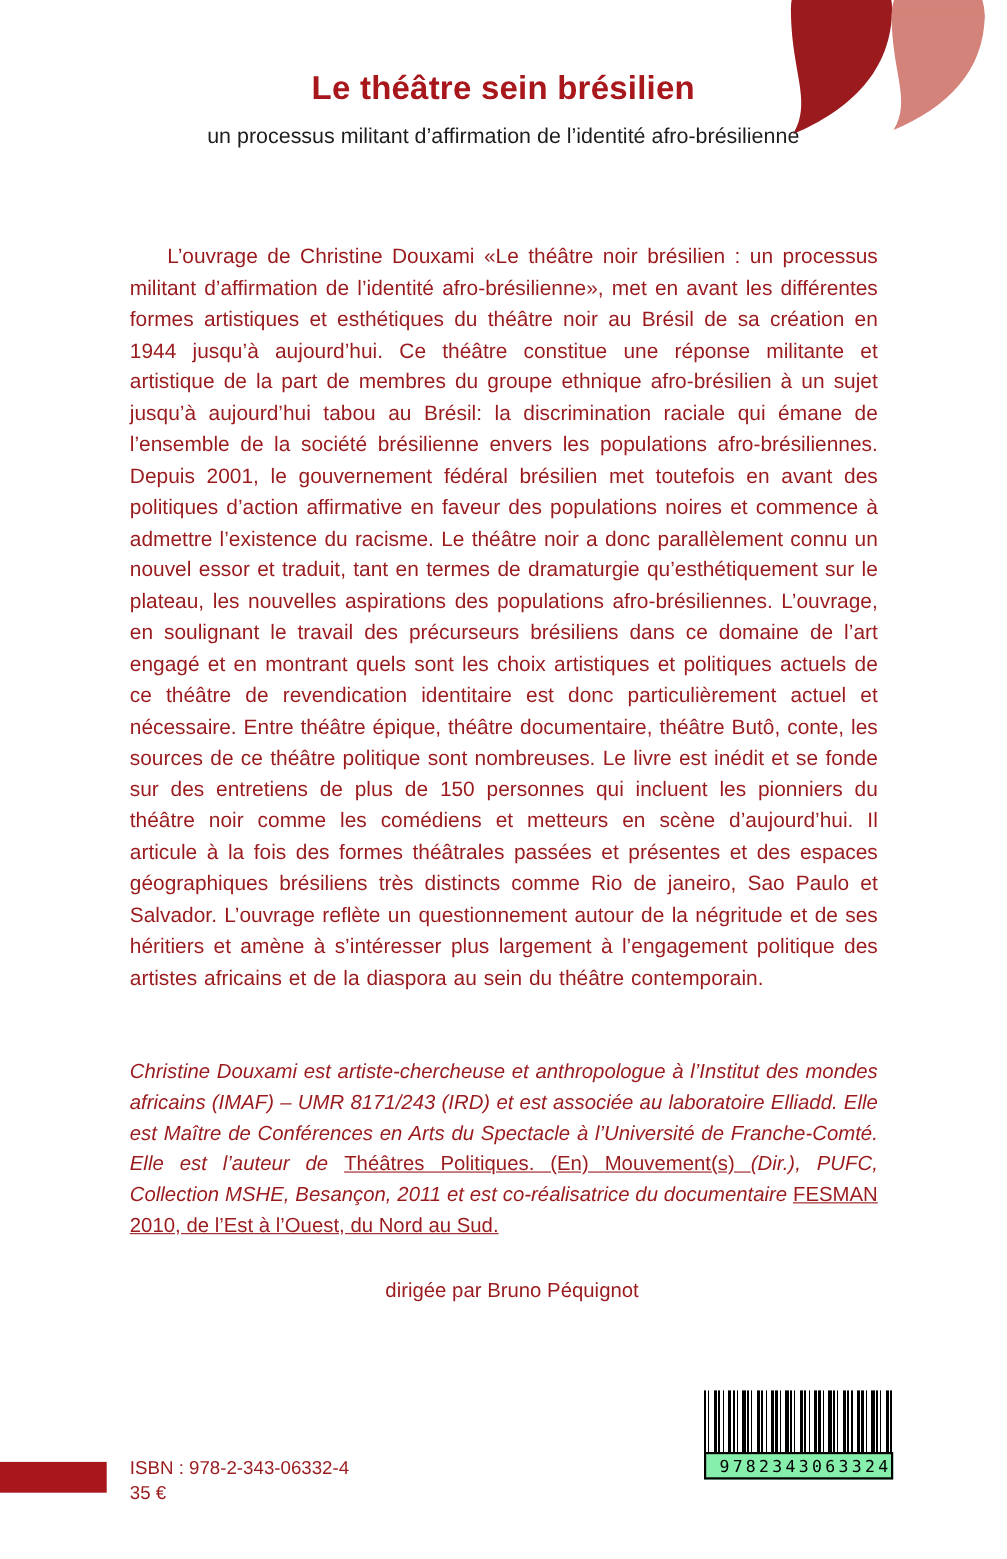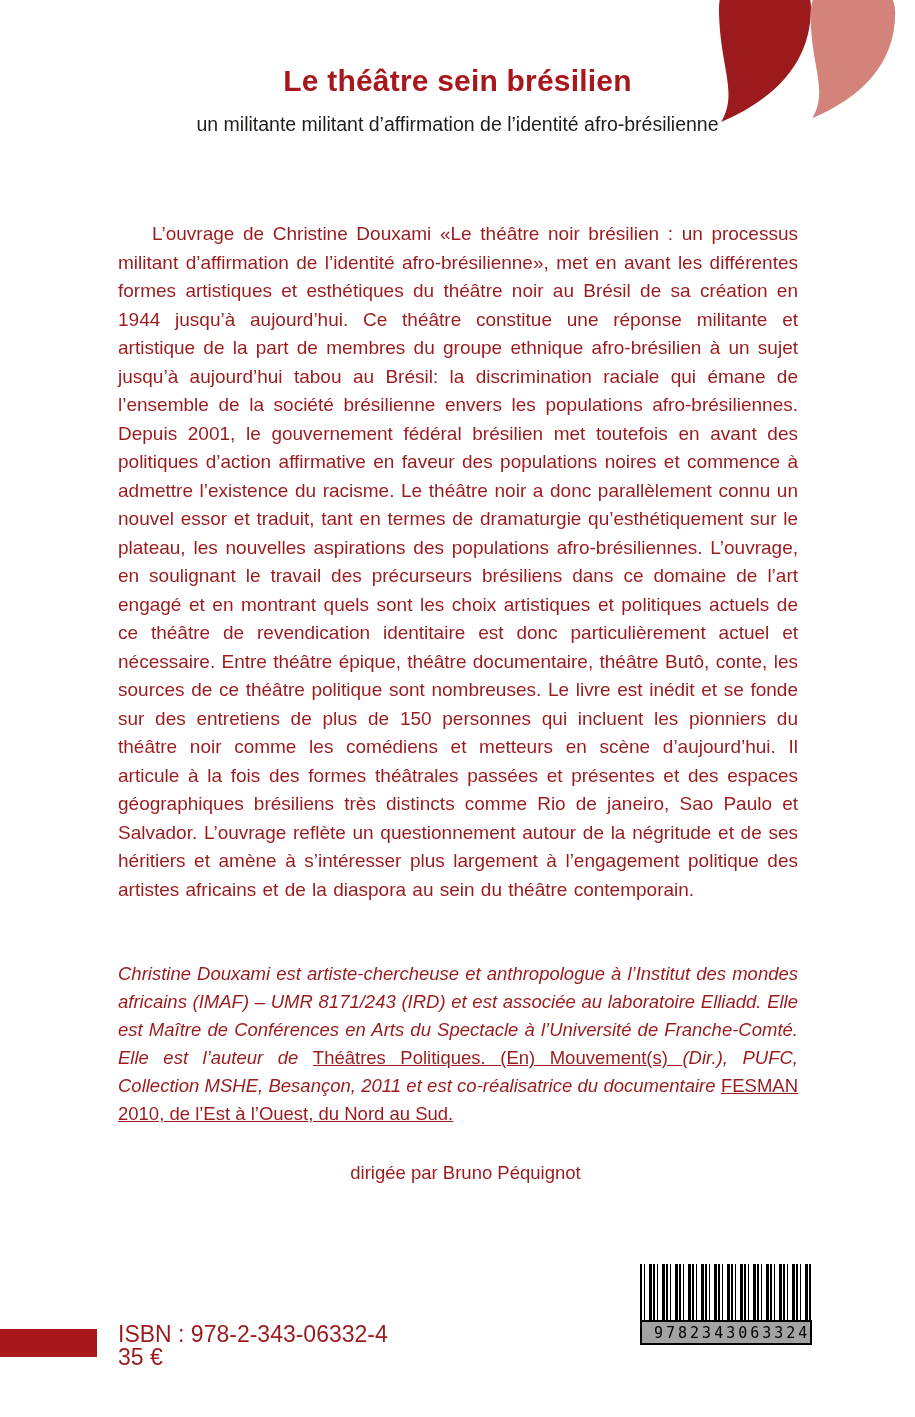--- a/index.html
+++ b/index.html
@@ -100,21 +100,21 @@
     left: 0;
     top: 1329px;
     width: 97px;
     height: 28px;
     background: var(--accent, #a8171c);
   }
   .isbn-block {
     position: absolute;
     left: 118px;
     top: 1323px;
-    font-size: 23px;
+    font-size: 17px;
     line-height: 23px;
     color: var(--body_text, #9a1b1e);
   }
   .barcode {
     position: absolute;
     left: 640px;
     top: 1264px;
     width: 172px;
     background: #ffffff;
   }
@@ -123,21 +123,21 @@
     background: repeating-linear-gradient(90deg,
       #000 0px, #000 2px,
       #fff 2px, #fff 4px,
       #000 4px, #000 5px,
       #fff 5px, #fff 9px,
       #000 9px, #000 12px,
       #fff 12px, #fff 13px);
   }
   .barcode-number {
     border: 2px solid #000;
-    background: #a3a3a3;
+    background: #86efac;
     text-align: center;
     font-family: "DejaVu Sans Mono", monospace;
     font-size: 15px;
     letter-spacing: 3px;
     padding: 2px 0 1px 12px;
     color: #000;
   }
 </style>
 </head>
 <body>
@@ -151,21 +151,21 @@
         <path d="M6 8 C 6 66, 26 92, 8 122 C 60 100, 98 64, 98 8 Z"></path>
       </g>
       <g fill="#d4837a" transform="translate(92,6) scale(0.92)">
         <circle cx="52" cy="8" r="46"></circle>
         <path d="M6 8 C 6 66, 26 92, 8 122 C 60 100, 98 64, 98 8 Z"></path>
       </g>
     </svg>
   </div>
 
   <h1 class="title">Le théâtre sein brésilien</h1>
-  <div class="subtitle">un militante militant d’affirmation de l’identité afro-brésilienne</div>
+  <div class="subtitle">un processus militant d’affirmation de l’identité afro-brésilienne</div>
 
   <p class="synopsis">L’ouvrage de Christine Douxami «Le théâtre noir brésilien : un processus militant d’affirmation de l’identité afro-brésilienne», met en avant les différentes formes artistiques et esthétiques du théâtre noir au Brésil de sa création en 1944 jusqu’à aujourd’hui. Ce théâtre constitue une réponse militante et artistique de la part de membres du groupe ethnique afro-brésilien à un sujet jusqu’à aujourd’hui tabou au Brésil: la discrimination raciale qui émane de l’ensemble de la société brésilienne envers les populations afro-brésiliennes. Depuis 2001, le gouvernement fédéral brésilien met toutefois en avant des politiques d’action affirmative en faveur des populations noires et commence à admettre l’existence du racisme. Le théâtre noir a donc parallèlement connu un nouvel essor et traduit, tant en termes de dramaturgie qu’esthétiquement sur le plateau, les nouvelles aspirations des populations afro-brésiliennes. L’ouvrage, en soulignant le travail des précurseurs brésiliens dans ce domaine de l’art engagé et en montrant quels sont les choix artistiques et politiques actuels de ce théâtre de revendication identitaire est donc particulièrement actuel et nécessaire. Entre théâtre épique, théâtre documentaire, théâtre Butô, conte, les sources de ce théâtre politique sont nombreuses. Le livre est inédit et se fonde sur des entretiens de plus de 150 personnes qui incluent les pionniers du théâtre noir comme les comédiens et metteurs en scène d’aujourd’hui. Il articule à la fois des formes théâtrales passées et présentes et des espaces géographiques brésiliens très distincts comme Rio de janeiro, Sao Paulo et Salvador. L’ouvrage reflète un questionnement autour de la négritude et de ses héritiers et amène à s’intéresser plus largement à l’engagement politique des artistes africains et de la diaspora au sein du théâtre contemporain.</p>
 
   <p class="bio">
     <span class="it">Christine Douxami est artiste-chercheuse et anthropologue à l’Institut des mondes africains (IMAF) – UMR 8171/243 (IRD) et est associée au laboratoire Elliadd. Elle est Maître de Conférences en Arts du Spectacle à l’Université de Franche-Comté. Elle est l’auteur de </span><span class="rm">Théâtres Politiques. (En) Mouvement(s) </span><span class="it">(Dir.), PUFC, Collection MSHE, Besançon, 2011 et est co-réalisatrice du documentaire </span><span class="rm">FESMAN 2010, de l’Est à l’Ouest, du Nord au Sud.</span>
   </p>
 
   <div class="collection">
     <div class="line2">dirigée par Bruno Péquignot</div>
   </div>

